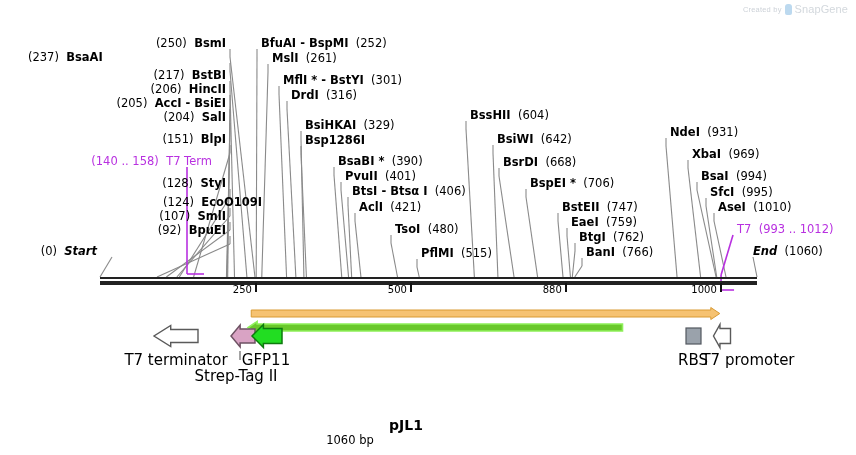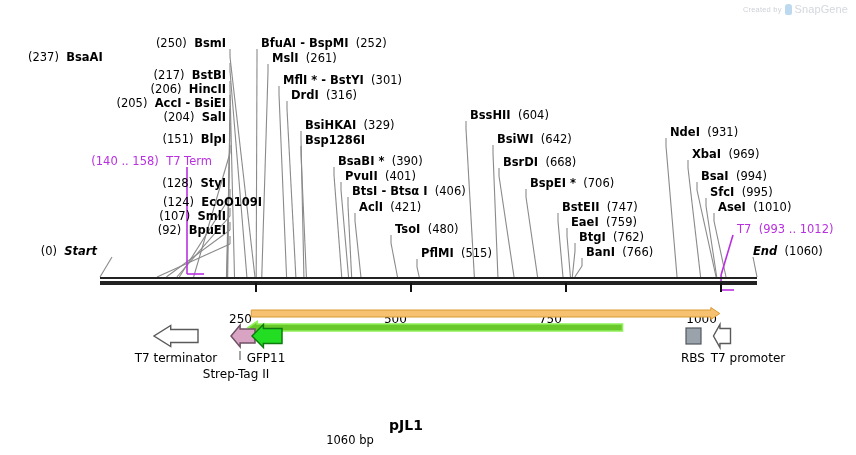--- a/index.html
+++ b/index.html
@@ -45,32 +45,31 @@
     position:absolute;height:2px;background:#222;
   }
   .backbone-thick{
     position:absolute;height:4px;background:#222;
   }
 
   
   .tick-label{
     position:absolute;
     font-family:"DejaVu Sans", sans-serif;
-    font-size:12px;color:#000;
+    font-size:10px;color:#000;
     transform:translateX(-100%);
     white-space:nowrap;
-    margin-top:28px;
   }
   .tick-mark{position:absolute;width:2px;height:9px;background:#111;}
 
   
   .legend-label{
     position:absolute;
     font-family:"DejaVu Sans", sans-serif;
-    font-size:12px;color:#000;white-space:nowrap;
+    font-size:15px;color:#000;white-space:nowrap;
   }
 
   
   .plasmid-name{
     position:absolute;width:812px;text-align:center;
     font-family:"DejaVu Sans", sans-serif;
     font-size:14px;font-weight:bold;color:#000;
   }
   .plasmid-size{
     position:absolute;width:700px;text-align:center;
@@ -215,21 +214,21 @@
     </div>
 
   <div class="backbone-thin" id="bb-thin" style="left: 100px; top: 277px; width: 657px;"></div>
   <div class="backbone-thick" id="bb-thick" style="left: 100px; top: 281px; width: 657px;"></div>
 
   <div id="ruler">
       <div class="tick-label" style="left: 251.953px; top: 284px;">250</div>
       <div class="tick-mark" style="left: 254.953px; top: 283px;"></div>
       <div class="tick-label" style="left: 406.906px; top: 284px;">500</div>
       <div class="tick-mark" style="left: 409.906px; top: 283px;"></div>
-      <div class="tick-label" style="left: 561.858px; top: 284px;">750</div>
+      <div class="tick-label" style="left: 561.858px; top: 284px;">880</div>
       <div class="tick-mark" style="left: 564.858px; top: 283px;"></div>
       <div class="tick-label" style="left: 716.811px; top: 284px;">1000</div>
       <div class="tick-mark" style="left: 719.811px; top: 283px;"></div>
     </div>
 
   <svg id="tracks" width="856" height="60" style="position:absolute;left:0;top:298px;">
       <path d="M251.23396226415093,12 L710.811320754717,12 L710.811320754717,9.5 L719.811320754717,15.5 L710.811320754717,21.5 L710.811320754717,19 L251.23396226415093,19 Z" fill="#f6c271" stroke="#d99a33" stroke-width="1"></path>
       <path d="M622.5009433962264,26 L257.1349056603774,26 L257.1349056603774,23.5 L248.13490566037737,29.5 L257.1349056603774,35.5 L257.1349056603774,33 L622.5009433962264,33 Z" fill="#69c82a" stroke="#8ef05a" stroke-width="1.6"></path>
     </svg>
 

